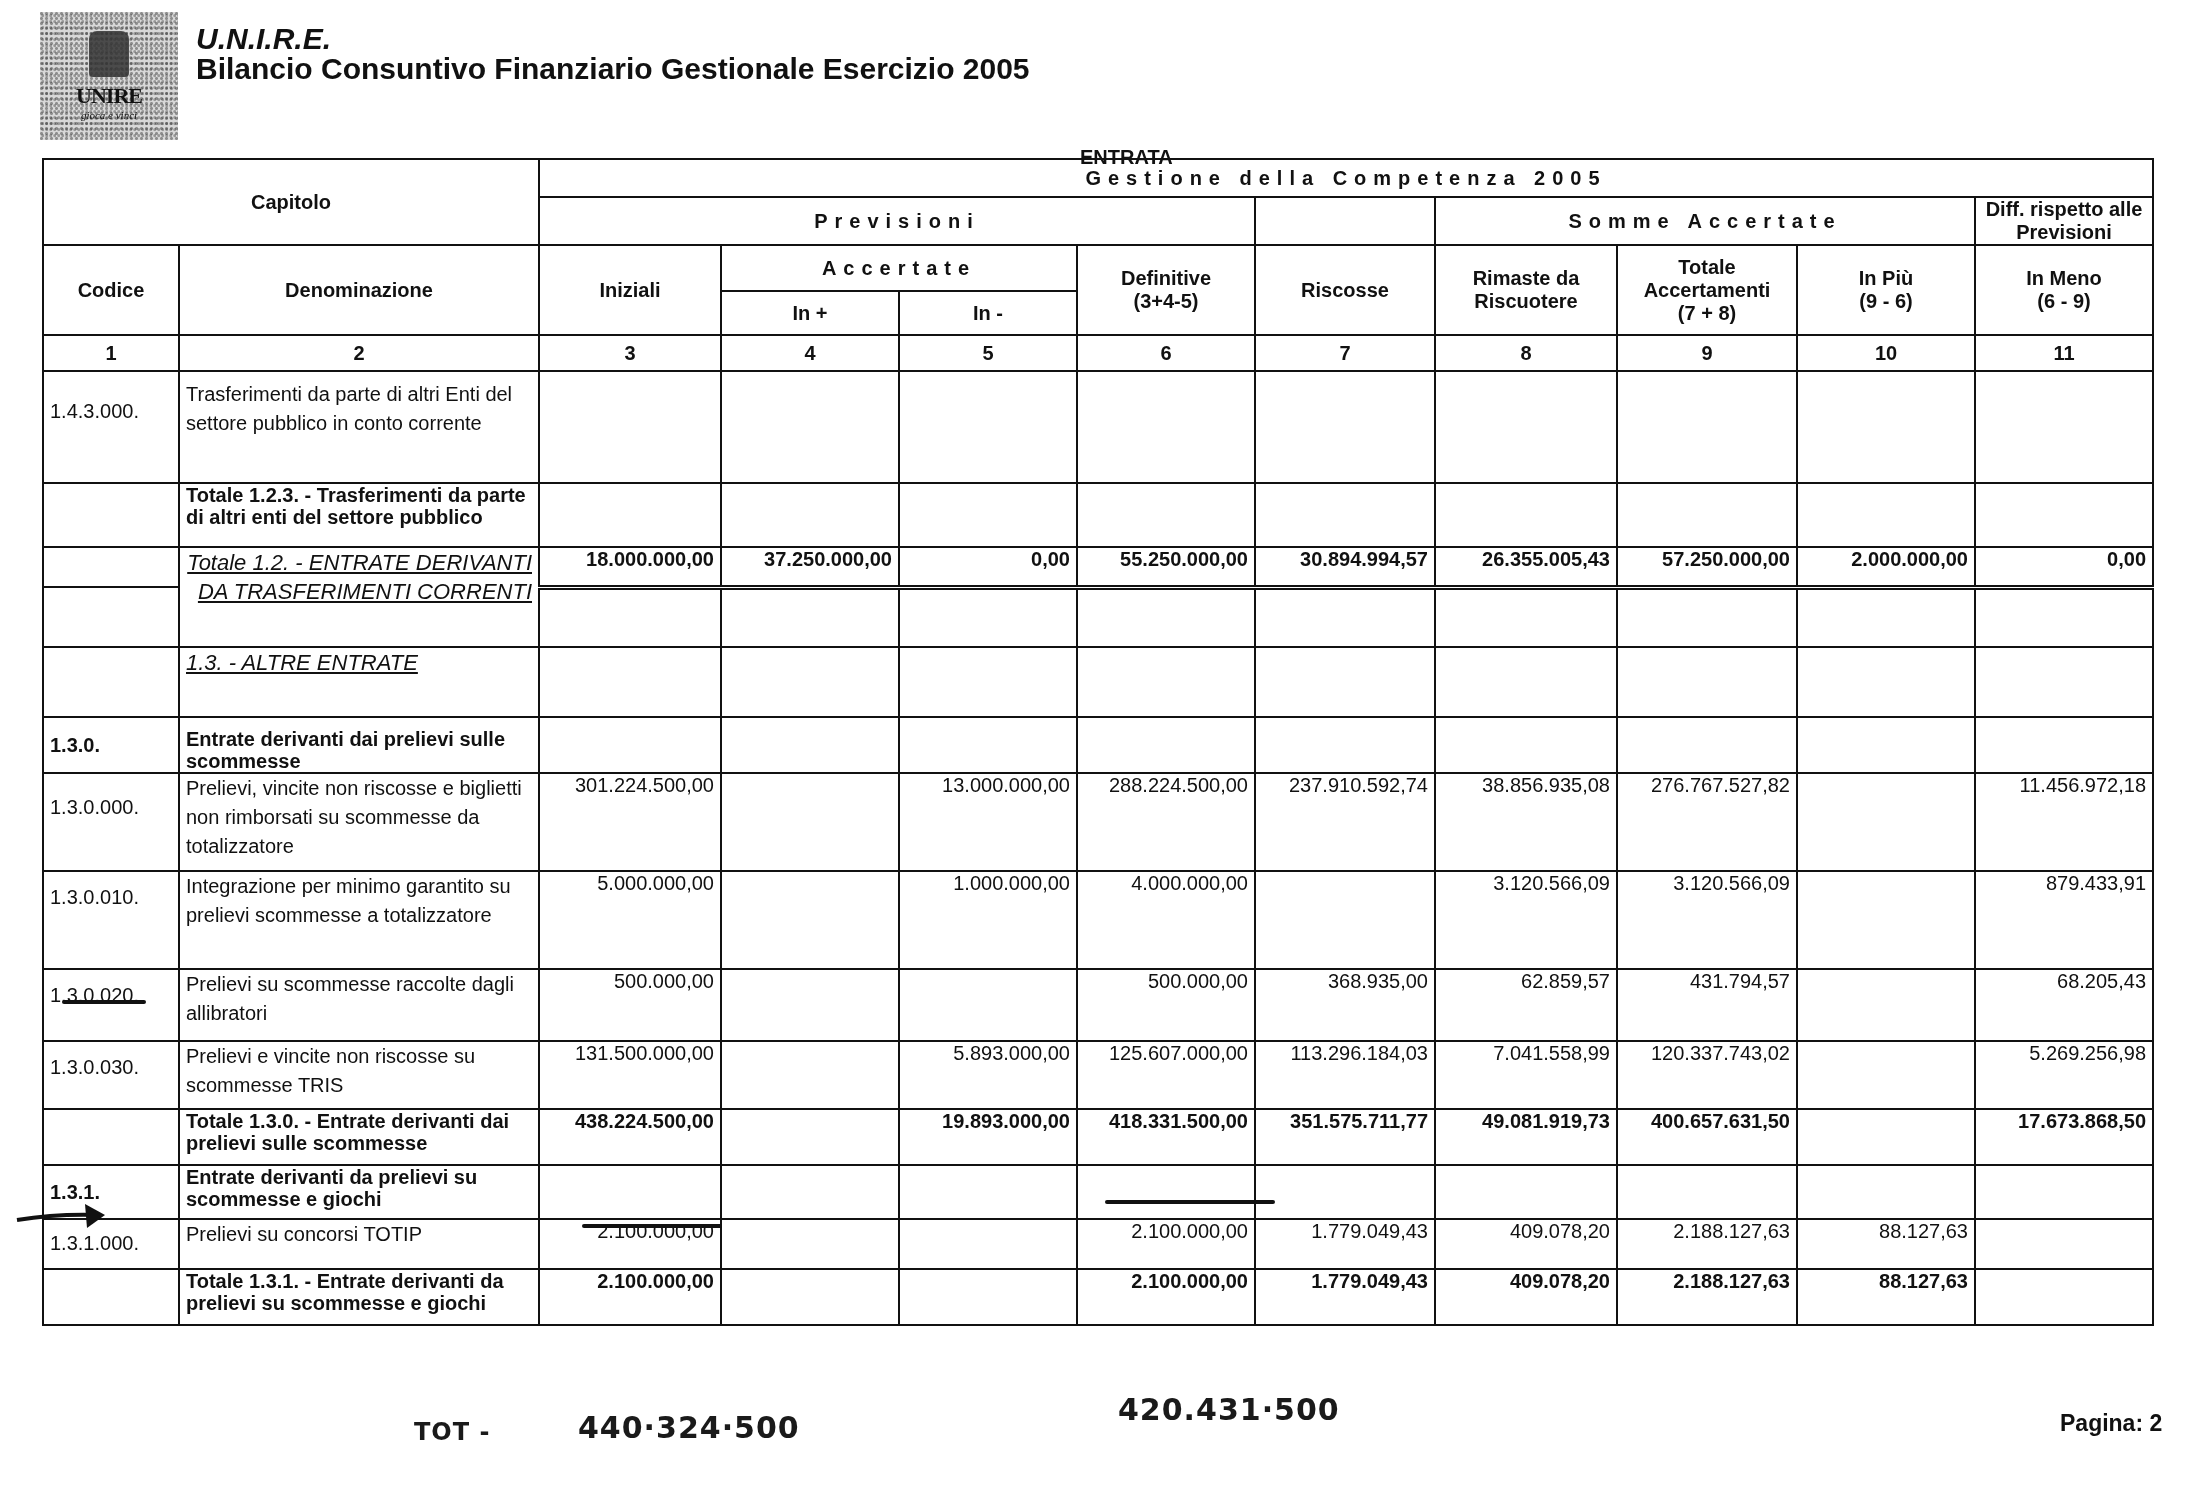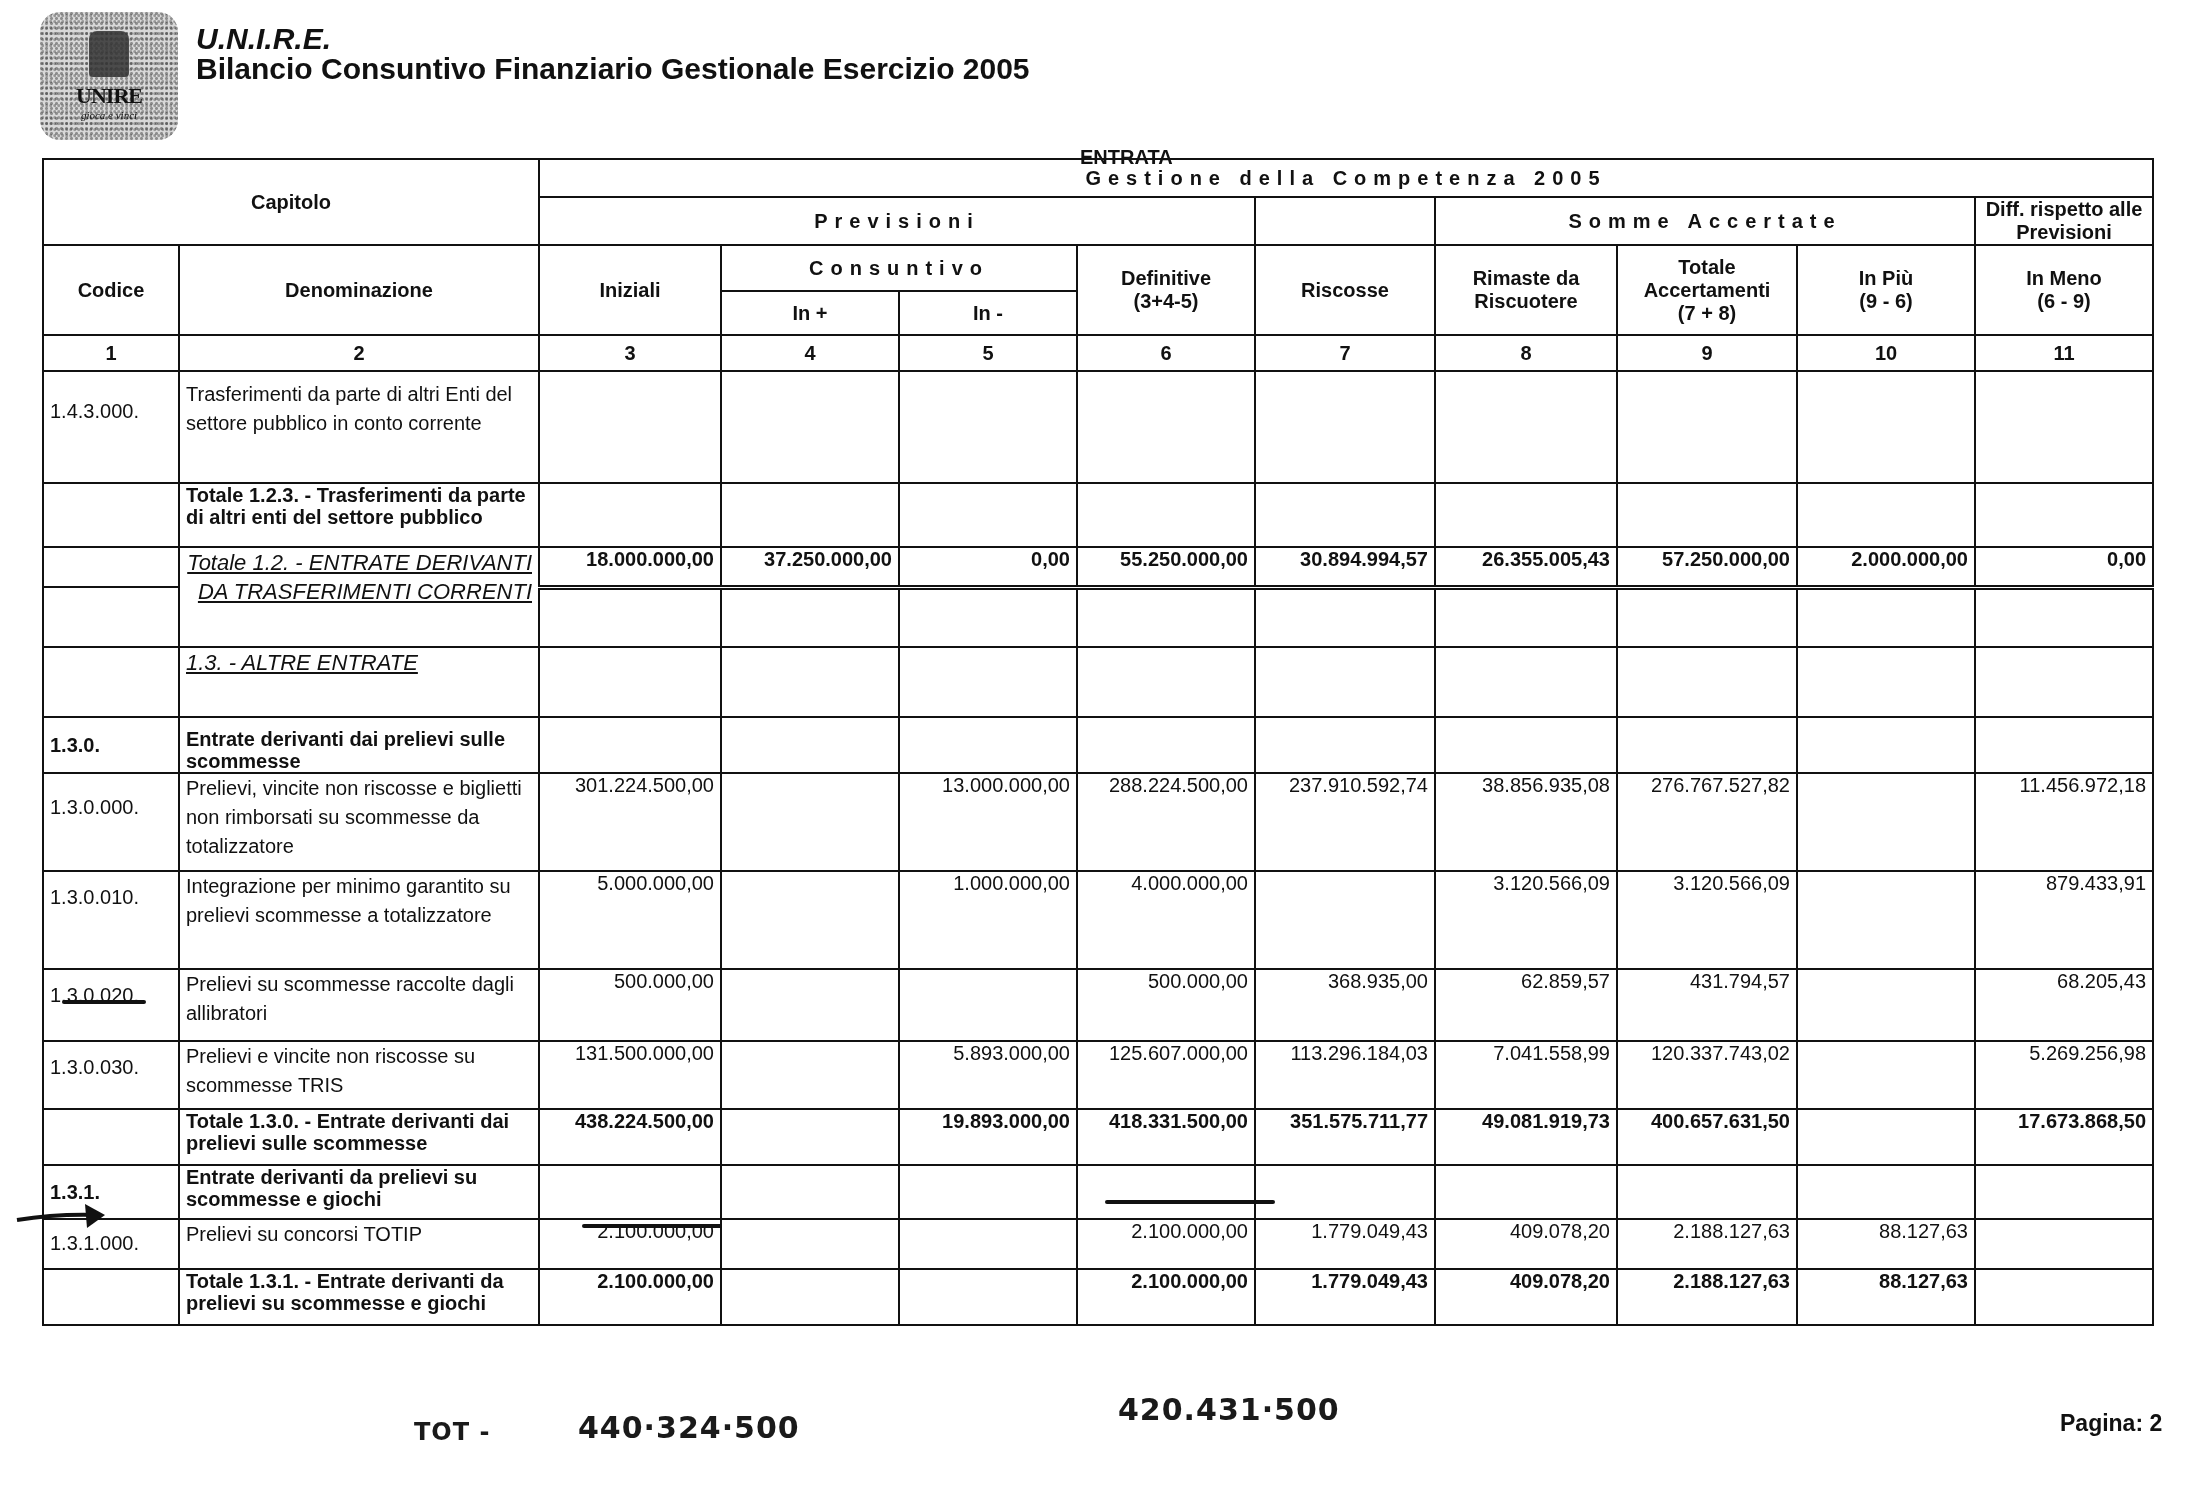--- a/index.html
+++ b/index.html
@@ -3,21 +3,21 @@
 <meta charset="utf-8">
 <style>
   html, body { margin:0; padding:0; background:#ffffff; }
   body { width:2197px; height:1489px; position:relative; overflow:hidden;
          font-family:"Liberation Sans", sans-serif; color:#111; }
   .logo { position:absolute; left:40px; top:12px; width:138px; height:128px;
           background:
             radial-gradient(circle at 30% 30%, rgba(0,0,0,.35) 1px, transparent 2px) 0 0/5px 5px,
             radial-gradient(circle at 70% 60%, rgba(0,0,0,.3) 1px, transparent 2px) 0 0/4px 6px,
             #d8d8d8;
-          display:flex; flex-direction:column; align-items:center; justify-content:center;border-radius:20px; }
+          display:flex; flex-direction:column; align-items:center; justify-content:center; }
   .logo .mark { width:40px; height:46px; background:#333; border-radius:8px 8px 4px 4px; opacity:.85; }
   .logo .lt { font-family:"Liberation Serif", serif; font-size:22px; font-weight:bold; margin-top:6px; letter-spacing:-1px; }
   .logo .ls { font-family:"Liberation Serif", serif; font-style:italic; font-size:11px; }
   .hdr-org { position:absolute; left:196px; top:22px; font-size:30px; font-weight:bold; font-style:italic; }
   .hdr-title { position:absolute; left:196px; top:52px; font-size:30px; font-weight:bold; }
   .entrata { position:absolute; left:1040px; top:146px; font-size:20px; font-weight:bold;margin-left:40px; }
   .pagina { position:absolute; left:2060px; top:1410px; font-size:23px; font-weight:bold; }
   .hand { position:absolute; font-family:"DejaVu Sans", sans-serif; font-weight:bold; color:#1a1a1a; font-size:30px; letter-spacing:1px; }
   .arrow { position:absolute; left:15px; top:1200px; width:95px; height:30px; }
   .scribble { position:absolute; height:4px; background:#111; border-radius:3px; }
@@ -71,21 +71,21 @@
   <tr style="height:38px">
     <th colspan="4" class="sp">Previsioni</th>
     <th class="sp" style="border-right:none"></th>
     <th colspan="3" class="sp">Somme Accertate</th>
     <th colspan="2">Diff. rispetto alle Previsioni</th>
   </tr>
   <tr style="height:46px">
     <th rowspan="2">Codice</th>
     <th rowspan="2">Denominazione</th>
     <th rowspan="2">Iniziali</th>
-    <th colspan="2" class="sp">Consuntivo</th>
+    <th colspan="2" class="sp">Accertate</th>
     <th rowspan="2"><span>Definitive</span><br><span>(3+4-5)</span></th>
     <th rowspan="2">Riscosse</th>
     <th rowspan="2">Rimaste da Riscuotere</th>
     <th rowspan="2"><span>Totale Accertamenti</span><br><span>(7 + 8)</span></th>
     <th rowspan="2"><span>In Più</span><br><span>(9 - 6)</span></th>
     <th rowspan="2"><span>In Meno</span><br><span>(6 - 9)</span></th>
   </tr>
   <tr style="height:44px">
     <th>In +</th>
     <th>In -</th>

